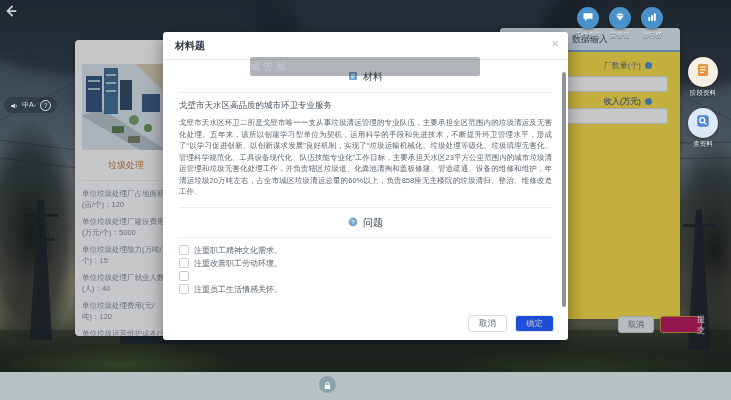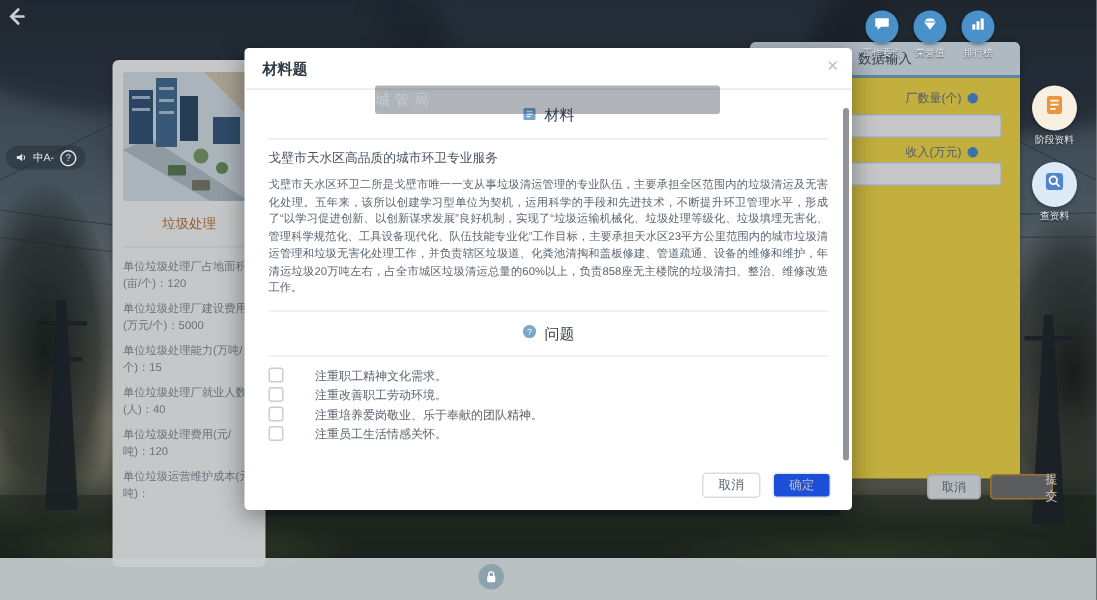--- a/index.html
+++ b/index.html
@@ -44,54 +44,54 @@
   .sidetool .cir{width:30px;height:30px;border-radius:50%;margin:0 auto;display:flex;align-items:center;justify-content:center;
     box-shadow:0 1px 3px rgba(0,0,0,.35);}
   .sidetool .lb{margin-top:2px;font-size:6.5px;color:#eef2f6;text-shadow:0 1px 1px rgba(0,0,0,.7);white-space:nowrap;}
 
   .floatbar{position:absolute;left:4px;top:97px;height:16px;z-index:6;padding:0 6px;
     background:rgba(26,36,46,.38);border-radius:8px;display:flex;align-items:center;gap:4px;color:#dfe6ec;}
   .floatbar .fz{font-size:7px;}
   .floatbar .hp{width:9px;height:9px;border:1px solid #dfe6ec;border-radius:50%;font-size:6.5px;line-height:9px;text-align:center;}
 
   
-  .card{position:absolute;left:75px;top:40px;width:102px;height:338px;background:#fff;border-radius:4px;
-    z-index:2;padding:8px 7px;box-sizing:border-box;overflow:hidden;box-shadow:0 1px 4px rgba(0,0,0,.25);}
+  .card{position:absolute;left:75px;top:40px;width:102px;height:296px;background:#fff;border-radius:4px;
+    z-index:2;padding:24px 7px;box-sizing:border-box;overflow:hidden;box-shadow:0 1px 4px rgba(0,0,0,.25);}
   .card .thumb{width:88px;height:86px;border-radius:2px;overflow:hidden;margin:0 auto;}
   .card .ct{margin-top:9px;text-align:center;font-size:9px;color:#c07a3a;}
   .card hr{border:none;border-top:1px solid #eee;margin:8px 0 7px;}
   .card .st{font-size:7.5px;line-height:11px;color:#8a9099;margin-bottom:6px;}
 
   
   .panel{position:absolute;left:500px;top:28px;width:180px;height:291px;background:#fde047;border-radius:4px;
     z-index:2;box-shadow:0 1px 4px rgba(0,0,0,.25);}
   .panel .ph{height:22px;background:#e3edf6;border-radius:4px 4px 0 0;display:flex;align-items:center;justify-content:center;
     font-size:9px;color:#3c4c5c;border-bottom:2px solid #7fa9cf;}
   .frow{position:absolute;right:28px;display:flex;align-items:center;gap:4px;font-size:8px;color:#6a7482;text-align:right;}
   .fdot{width:7px;height:7px;border-radius:50%;background:#4a90d9;color:#fff;font-size:5px;line-height:7px;text-align:center;}
   .pinput{position:absolute;left:12px;width:156px;height:16px;border:1px solid #d5dae0;border-radius:3px;background:#fff;
     box-sizing:border-box;font-size:8px;padding:0 4px;color:#333;}
   .pbtn{position:absolute;z-index:2;height:17px;border-radius:3px;font-size:8px;display:flex;align-items:center;justify-content:center;box-sizing:border-box;}
   .pbtn.gray{left:618px;top:316px;width:36px;background:#eef0f2;border:1px solid #cfd4d9;color:#6b737c;}
-  .pbtn.orange{left:660px;top:316px;width:40px;background:#737373;border:1px solid #d4initial;color:#fff;border:1px solid #d08f35;padding-left:40px;}
+  .pbtn.orange{left:660px;top:316px;width:40px;background:#be185d;border:1px solid #d4initial;color:#fff;border:1px solid #d08f35;padding-left:40px;}
 
   
   .modal{position:absolute;left:163px;top:32px;width:405px;height:308px;background:#fff;border-radius:3px;z-index:5;
     box-shadow:0 4px 18px rgba(0,0,0,.4);}
   .mhead{height:27px;border-bottom:1px solid #e8eaef;display:flex;align-items:center;padding:0 12px;}
   .mhead .mt{font-size:10px;font-weight:600;color:#2f3a45;}
   .mclose{position:absolute;right:9px;top:5px;font-size:13px;color:#b8bec6;cursor:pointer;line-height:14px;}
   .mbody{position:absolute;top:28px;left:0;right:0;bottom:32px;padding:0 16px;overflow:hidden;}
   .sechead{margin-top:10px;text-align:center;font-size:10px;color:#38424c;display:flex;align-items:center;justify-content:center;gap:5px;}
   .mdiv{border-top:1px solid #ececec;margin-top:8px;}
   .doct{margin-top:7px;font-size:8.5px;color:#49525e;}
   .para{margin-top:5px;font-size:7.5px;line-height:11.5px;color:#5c6670;text-align:justify;}
   .prompt{margin-top:9px;font-size:8.5px;color:#414b57;}
   .opts{margin-top:6px;}
-  .opt{display:flex;align-items:center;gap:21px;height:13px;}
+  .opt{display:flex;align-items:center;gap:5px;height:13px;}
   .cb{width:8px;height:8px;border:1px solid #c8ccd4;border-radius:2px;background:#fff;flex:0 0 auto;}
   .ol{font-size:8px;color:#5c6670;}
   .mfoot{position:absolute;right:14px;bottom:8px;display:flex;gap:8px;}
   .btn{height:17px;padding:0 10px;border-radius:3px;font-size:8.5px;display:flex;align-items:center;box-sizing:border-box;}
   .btn.plain{background:#fff;border:1px solid #d9dde3;color:#5a6470;}
   .btn.disabled{background:#1d4ed8;border:1px solid #e3e6ea;color:#b9bec6;}
   .mscroll{position:absolute;right:2px;top:40px;width:4px;height:235px;background:#8f9499;border-radius:2px;}
 
   
   .bbar{position:absolute;left:0;top:372px;width:731px;height:28px;z-index:6;background:rgba(199,206,208,.92);}
@@ -170,21 +170,21 @@
     <div class="st">单位垃圾运营维护成本(元/吨)：</div>
   </div>
 
   <div class="panel">
     <div class="ph">数据输入</div>
     <div class="frow" style="top:32px;">
       <span>厂数量(个)</span>
       <span class="fdot"></span>
     </div>
     <input class="pinput" style="top: 48px;">
-    <div class="frow" style="top:68px;">
+    <div class="frow" style="top:68px;font-weight:bold;">
       <span>收入(万元)</span>
       <span class="fdot"></span>
     </div>
     <input class="pinput" style="top: 80px;">
   </div>
   <div class="pbtn gray">取消</div>
   <div class="pbtn orange">提交</div>
 
   <div class="overlay"></div>
 
@@ -306,21 +306,20 @@
         <div class="opt">
           <span class="cb"></span>
           <span class="ol">注重职工精神文化需求。</span>
         </div>
         <div class="opt">
           <span class="cb"></span>
           <span class="ol">注重改善职工劳动环境。</span>
         </div>
         <div class="opt">
           <span class="cb"></span>
-          <span class="ol">注重培养爱岗敬业、乐于奉献的团队精神。</span>
         </div>
         <div class="opt">
           <span class="cb"></span>
           <span class="ol">注重员工生活情感关怀。</span>
         </div>
       </div>
     </div>
 
     <div class="mscroll"></div>
 

